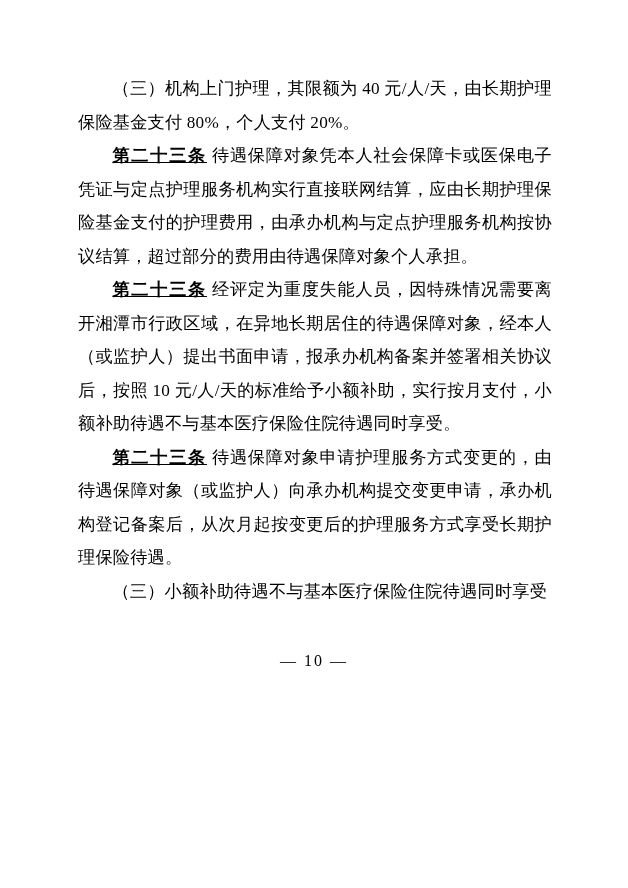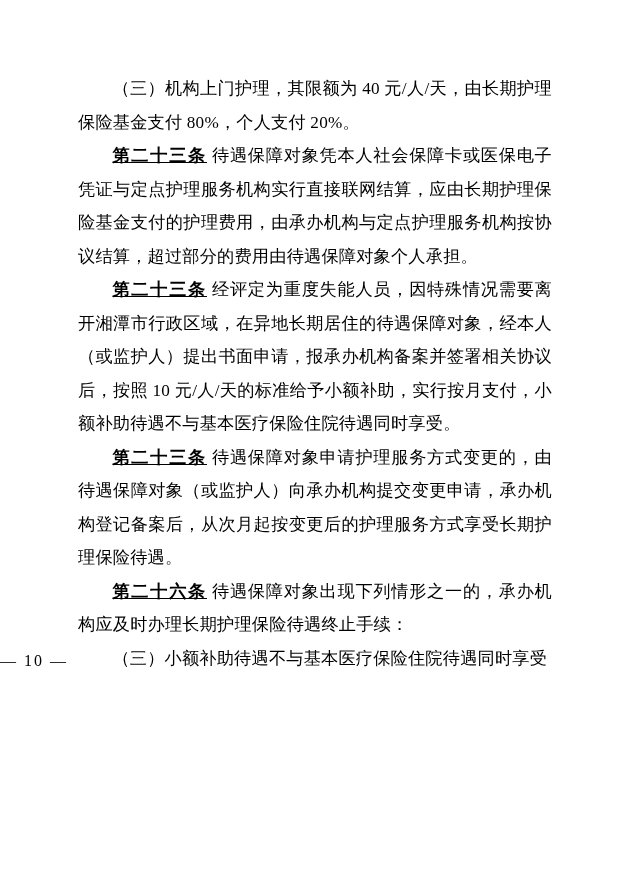--- a/index.html
+++ b/index.html
@@ -35,20 +35,21 @@
   .para .lead {
     font-weight: bold;
     letter-spacing: 1.2px;
     text-decoration: underline;
   }
   .footer {
     position: absolute;
     left: 0;
     right: 0;
     bottom: 42px;
+    text-align: center;
     font-size: 16px;
     letter-spacing: 2px;
   }
   .footer .pagenum {
     padding: 0 6px;
   }
 </style>
 </head>
 <body>
 
@@ -68,24 +69,20 @@
     <p class="para">
       <span class="lead">第二十三条</span>
       <span>经评定为重度失能人员，因特殊情况需要离开湘潭市行政区域，在异地长期居住的待遇保障对象，经本人（或监护人）提出书面申请，报承办机构备案并签署相关协议后，按照 10 元/人/天的标准给予小额补助，实行按月支付，小额补助待遇不与基本医疗保险住院待遇同时享受。</span>
     </p>
 
     <p class="para">
       <span class="lead">第二十三条</span>
       <span>待遇保障对象申请护理服务方式变更的，由待遇保障对象（或监护人）向承办机构提交变更申请，承办机构登记备案后，从次月起按变更后的护理服务方式享受长期护理保险待遇。</span>
     </p>
 
-    <p class="para">
-      <span class="lead">第二十六条</span>
-      <span>待遇保障对象出现下列情形之一的，承办机构应及时办理长期护理保险待遇终止手续：</span>
-    </p>
 
 
 
     <p class="para">
       <span>（三）小额补助待遇不与基本医疗保险住院待遇同时享受</span>
     </p>
 
   </div>
 
   <div class="footer">

